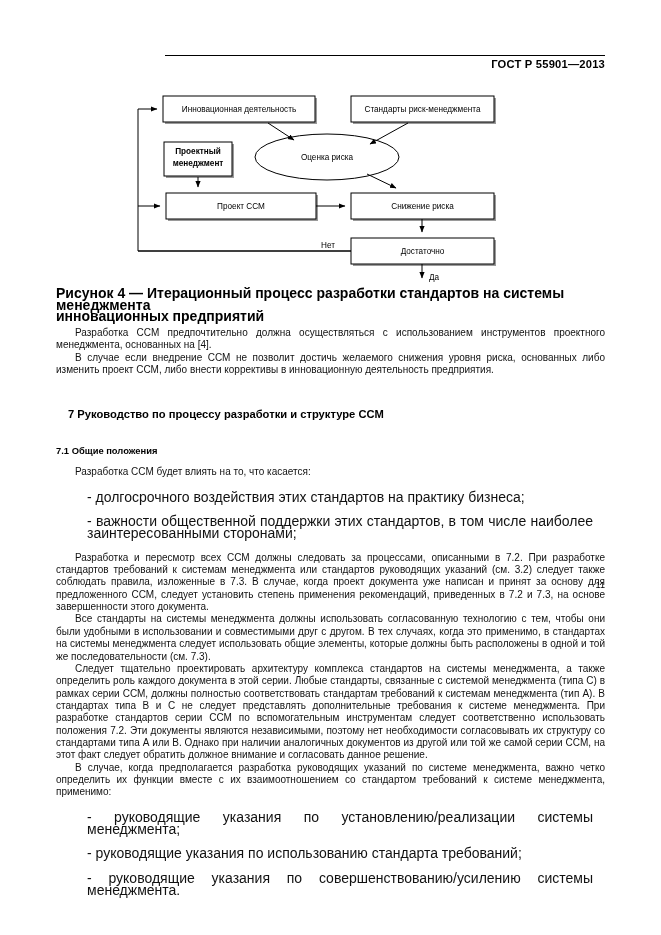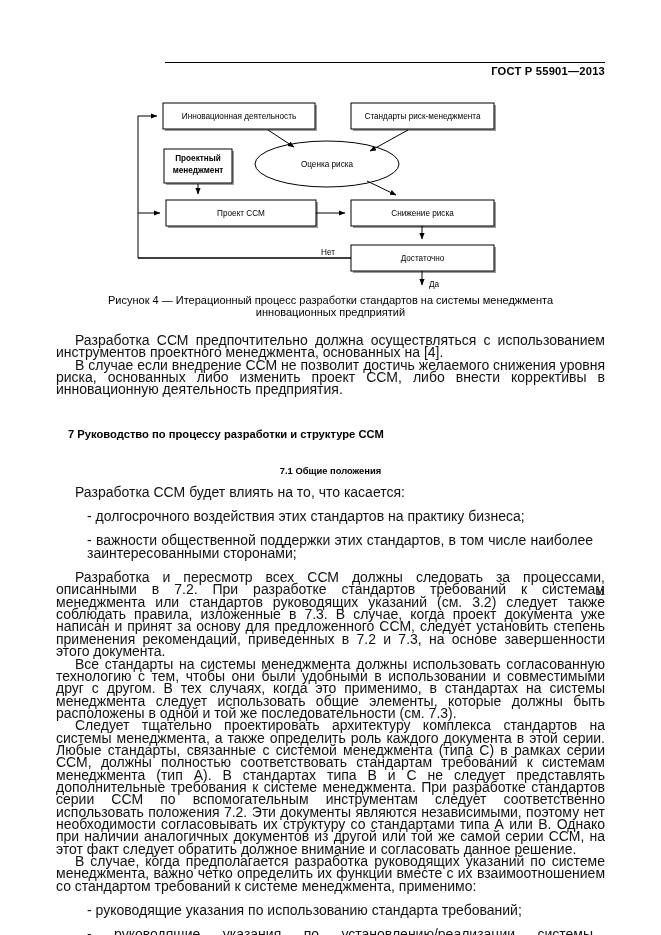--- a/index.html
+++ b/index.html
@@ -10,21 +10,21 @@
   body {
     width: 661px;
     height: 935px;
     position: relative;
     font-family: "Liberation Sans", sans-serif;
     color: #000000;
     overflow: hidden;
   }
   .page {
     position: absolute;
-    left: 0; top: 7px;
+    left: 0; top: 0;
     width: 661px;
     height: 655px;
   }
 
   
   .header {
     position: absolute;
     top: 58px;
     right: 56px;
     font-size: 11.2px;
@@ -49,36 +49,36 @@
     width: 661px;
     height: 200px;
   }
   .fig-svg { display: block; }
 
   .fig-caption {
     position: absolute;
     left: 56px;
     top: 288px;
     width: 549px;
-    text-align: center;
-    font-size: 11px;
+    font-size: 14px;
     line-height: 11.5px;
     color: #000;
+    font-weight: bold;
   }
 
   
   .content {
     position: absolute;
     left: 56px;
     top: 327px;
     width: 549px;
   }
   p.para {
     margin: 0;
-    font-size: 14px;
+    font-size: 10px;
     line-height: 12.35px;
     text-align: justify;
     text-indent: 19px;
     color: #111;
   }
   p.bullet {
     margin: 12px;
     font-size: 14px;
     line-height: 12.35px;
     text-align: justify;
@@ -92,21 +92,20 @@
     font-weight: bold;
     line-height: 14px;
     color: #000;
   }
   h3.subsec {
     margin: 0;
     font-size: 9.4px;
     font-weight: bold;
     line-height: 13px;
     color: #000;
-    text-align: center;
   }
   .sp-h2   { height: 19px; }
   .sp-h2b  { height: 11px; }
   .sp-h3   { height: 9px; }
 
   
   .page-number {
     position: absolute;
     right: 56px;
     bottom: 65px;
@@ -207,20 +206,20 @@
     <p class="para">Разработка ССМ будет влиять на то, что касается:</p>
 
     <p class="bullet">- долгосрочного воздействия этих стандартов на практику бизнеса;</p>
     <p class="bullet">- важности общественной поддержки этих стандартов, в том числе наиболее заинтересованными сторонами;</p>
 
     <p class="para">Разработка и пересмотр всех ССМ должны следовать за процессами, описанными в 7.2. При разработке стандартов требований к системам менеджмента или стандартов руководящих указаний (см. 3.2) следует также соблюдать правила, изложенные в 7.3. В случае, когда проект документа уже написан и принят за основу для предложенного ССМ, следует установить степень применения рекомендаций, приведенных в 7.2 и 7.3, на основе завершенности этого документа.</p>
     <p class="para">Все стандарты на системы менеджмента должны использовать согласованную технологию с тем, чтобы они были удобными в использовании и совместимыми друг с другом. В тех случаях, когда это применимо, в стандартах на системы менеджмента следует использовать общие элементы, которые должны быть расположены в одной и той же последовательности (см. 7.3).</p>
     <p class="para">Следует тщательно проектировать архитектуру комплекса стандартов на системы менеджмента, а также определить роль каждого документа в этой серии. Любые стандарты, связанные с системой менеджмента (типа С) в рамках серии ССМ, должны полностью соответствовать стандартам требований к системам менеджмента (тип А). В стандартах типа В и С не следует представлять дополнительные требования к системе менеджмента. При разработке стандартов серии ССМ по вспомогательным инструментам следует соответственно использовать положения 7.2. Эти документы являются независимыми, поэтому нет необходимости согласовывать их структуру со стандартами типа А или В. Однако при наличии аналогичных документов из другой или той же самой серии ССМ, на этот факт следует обратить должное внимание и согласовать данное решение.</p>
     <p class="para">В случае, когда предполагается разработка руководящих указаний по системе менеджмента, важно четко определить их функции вместе с их взаимоотношением со стандартом требований к системе менеджмента, применимо:</p>
 
+    <p class="bullet">- руководящие указания по установлению/реализации системы менеджмента;</p>
     <p class="bullet">- руководящие указания по использованию стандарта требований;</p>
-    <p class="bullet">- руководящие указания по установлению/реализации системы менеджмента;</p>
     <p class="bullet">- руководящие указания по совершенствованию/усилению системы менеджмента.</p>
 
   </div>
 
   <div class="page-number">11</div>
 </div>
 
 </body></html>

